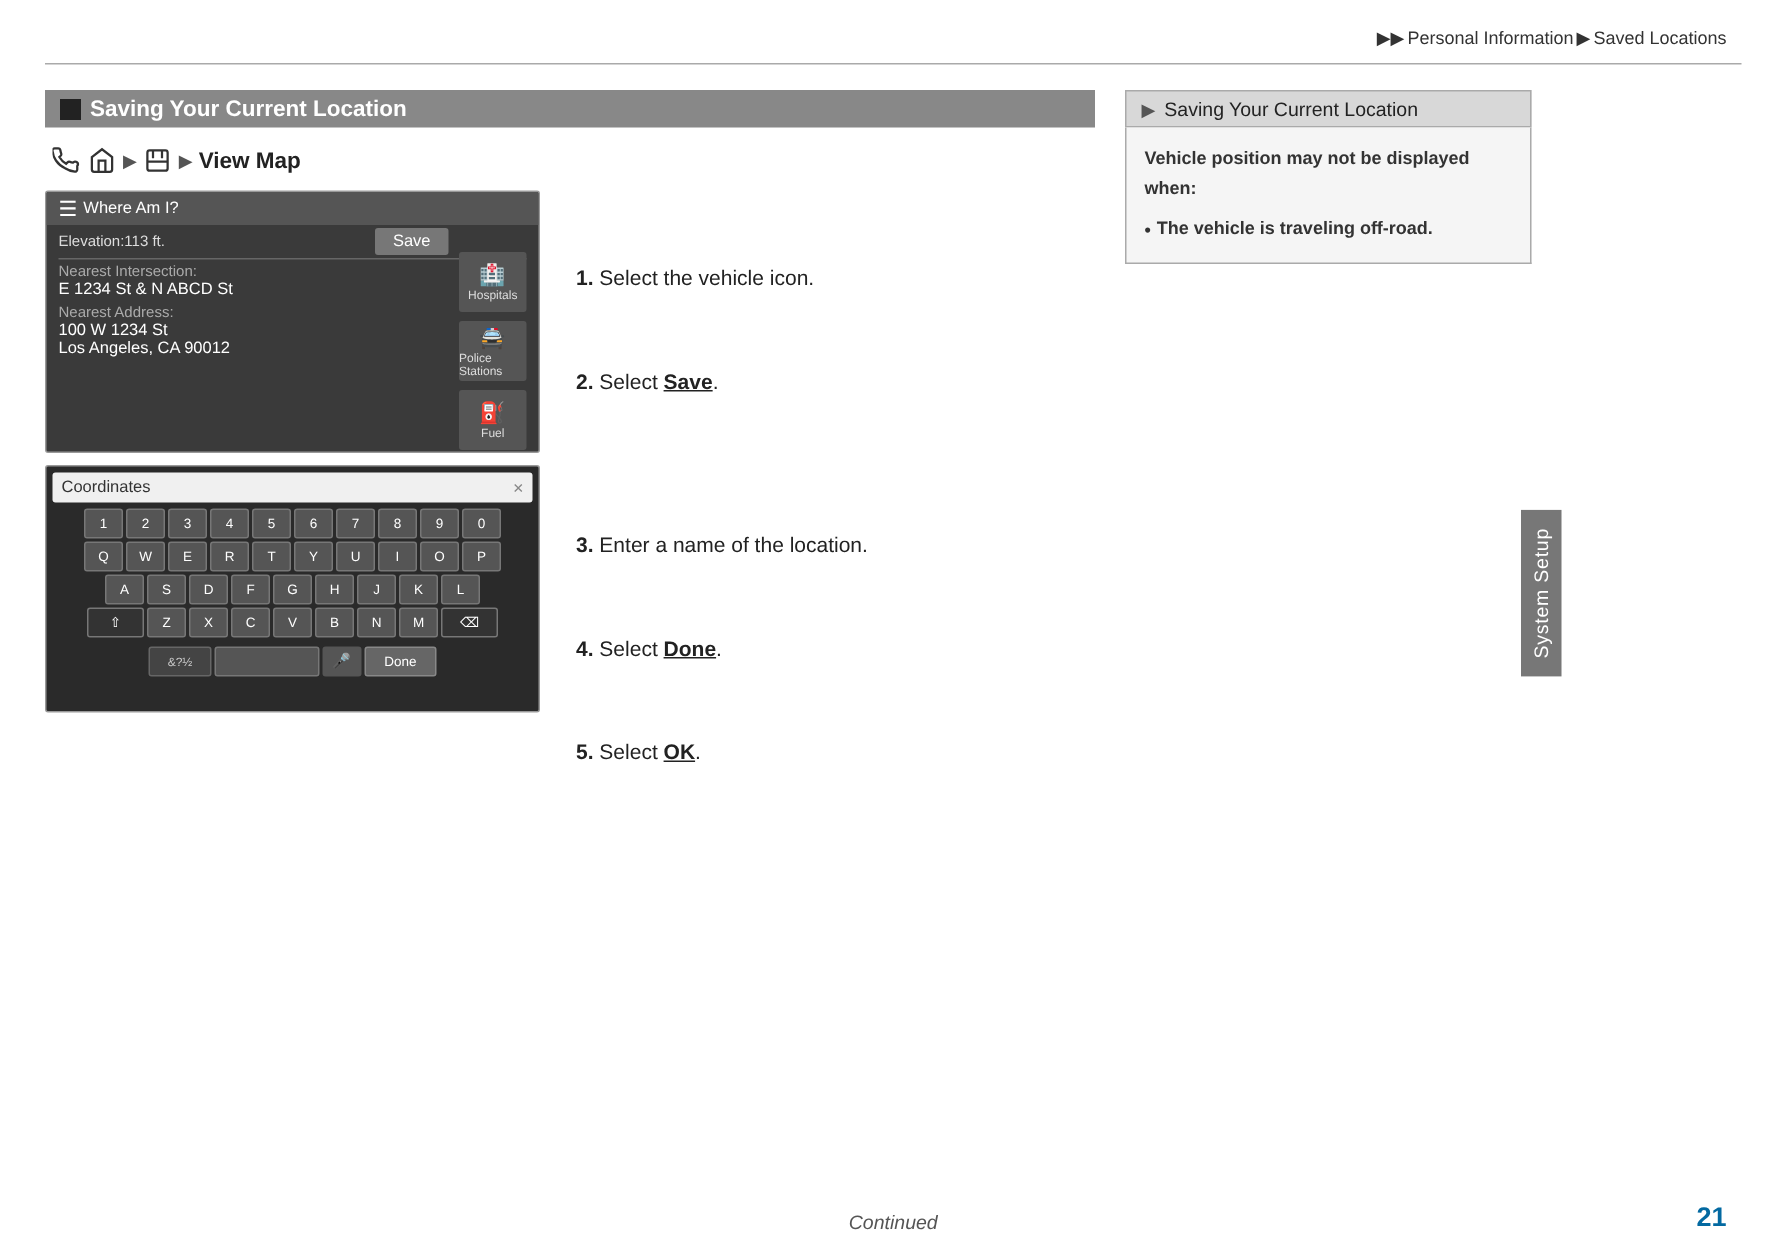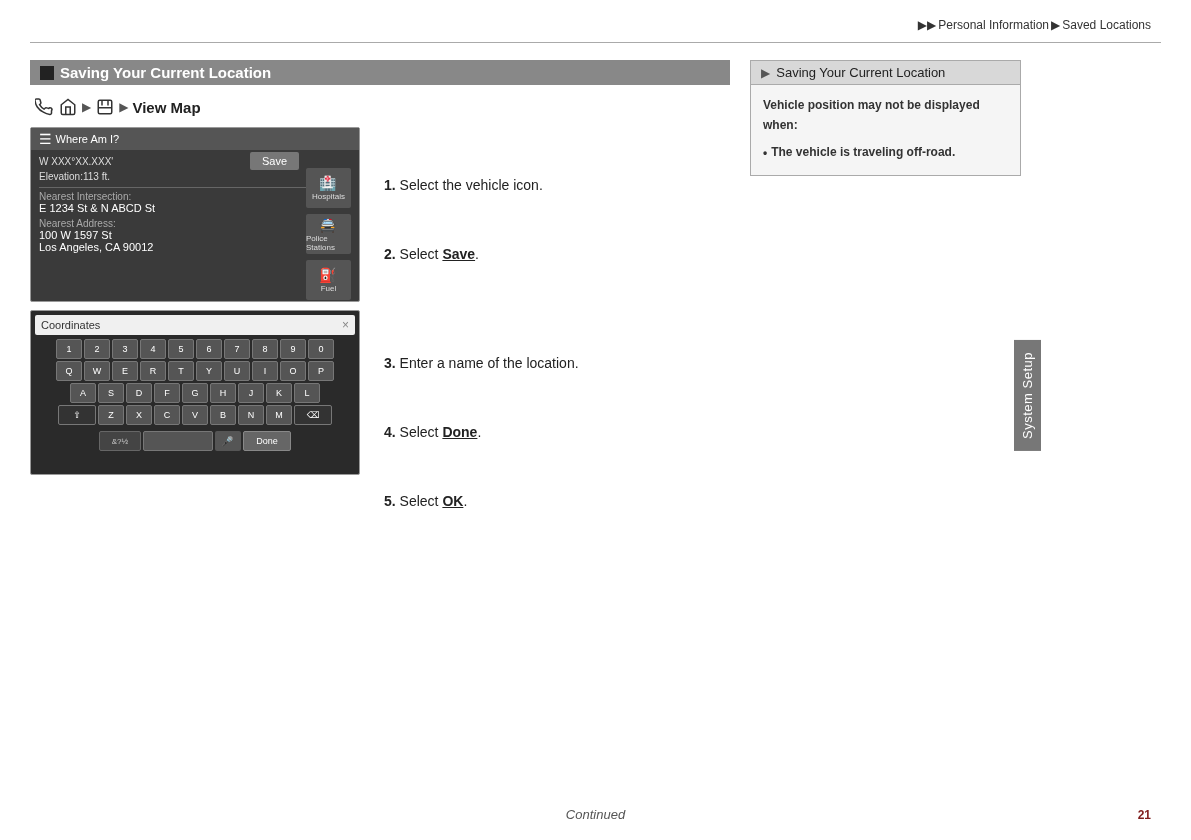--- a/index.html
+++ b/index.html
@@ -381,23 +381,23 @@
       font-size: 13px;
       padding: 12px 6px;
       letter-spacing: 0.5px;
     }
 
     
     .page-number {
       position: absolute;
       bottom: 18px;
       right: 40px;
-      font-size: 12px;
+      font-size: 18px;
       font-weight: bold;
-      color: #7f1d1d;
+      color: #0369a1;
     }
 
     
     .continued-text {
       position: absolute;
       bottom: 18px;
       left: 50%;
       transform: translateX(-50%);
       font-size: 13px;
       color: #555;
@@ -461,28 +461,27 @@
       <div class="screenshots-area">
 
         <div class="screenshot-box screen1">
           <div class="screen1-header">
             <span class="menu-icon">☰</span>
             <span>Where Am I?</span>
           </div>
           <div class="screen1-save-btn">Save</div>
           <div class="screen1-body">
             <div class="screen1-coords">
-              <div>W XXX°XX.XXX'</div>
               <div>Elevation:113 ft.</div>
             </div>
             <div class="screen1-divider"></div>
             <div class="screen1-intersection">Nearest Intersection:</div>
             <div class="screen1-intersection-value">E 1234 St &amp; N ABCD St</div>
             <div class="screen1-address-label">Nearest Address:</div>
-            <div class="screen1-address-value">100 W 1597 St</div>
+            <div class="screen1-address-value">100 W 1234 St</div>
             <div class="screen1-address-value">Los Angeles, CA 90012</div>
           </div>
           <div class="screen1-side-icons">
             <div class="side-icon-btn">
               <span class="icon-symbol">🏥</span>
               <span>Hospitals</span>
             </div>
             <div class="side-icon-btn">
               <span class="icon-symbol">🚔</span>
               <span>Police Stations</span>

